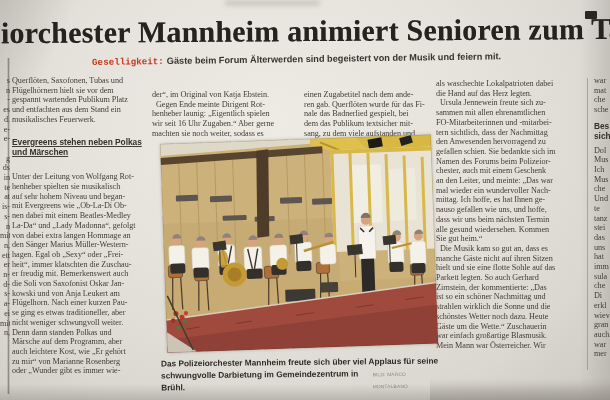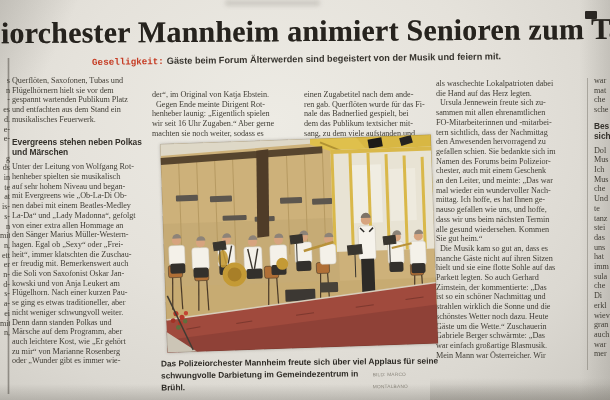--- a/index.html
+++ b/index.html
@@ -31,21 +31,21 @@
     font-size:8.2px; line-height:9.7px; color:#413e36; letter-spacing:-.05px;
   }
   .ln{white-space:nowrap;}
   .ln:empty{height:9.7px;}
   .subhead .ln{
     font-family:"Liberation Sans", sans-serif; font-weight:700; font-size:8.4px;
     line-height:10.4px; color:#33302a;
   }
   .colA{left:12px; top:76px; width:134px;}
   .colA .para1{margin-bottom:12px;}
-  .colA .subhead{margin-bottom:5px;}
+  .colA .subhead{margin-bottom:15px;text-decoration:underline;}
   .colB{left:152px; top:90px; width:136px;}
   .colC{left:304px; top:90px; width:138px;}
   .colD{left:436px; top:79px; width:144px;}
   .colE{left:594px; top:76px; width:60px;}
   .colE .top4{margin-bottom:6px;}
   .colE .subhead{margin-bottom:4px;}
   .sliver{left:0; top:76px; width:10px;}
   .sliver .ln{text-align:right;}
   .crease{
     position:absolute; left:7px; top:58px; width:3px; height:336px;
@@ -130,21 +130,21 @@
         <div class="ln">Evergreens stehen neben Polkas</div>
         <div class="ln">und Märschen</div>
       </div>
     <div>
         <div class="ln">Unter der Leitung von Wolfgang Rot-</div>
         <div class="ln">henheber spielten sie musikalisch</div>
         <div class="ln">auf sehr hohem Niveau und began-</div>
         <div class="ln">mit Evergreens wie „Ob-La-Di Ob-</div>
         <div class="ln">nen dabei mit einem Beatles-Medley</div>
         <div class="ln">La-Da“ und „Lady Madonna“, gefolgt</div>
-        <div class="ln">von einer extra allen Hommage an</div>
+        <div class="ln">von dabei extra langen Hommage an</div>
         <div class="ln">den Sänger Marius Müller-Western-</div>
         <div class="ln">hagen. Egal ob „Sexy“ oder „Frei-</div>
         <div class="ln">heit“, immer klatschten die Zuschau-</div>
         <div class="ln">er freudig mit. Bemerkenswert auch</div>
         <div class="ln">die Soli von Saxofonist Oskar Jan-</div>
         <div class="ln">kowski und von Anja Leukert am</div>
         <div class="ln">Flügelhorn. Nach einer kurzen Pau-</div>
         <div class="ln">se ging es etwas traditioneller, aber</div>
         <div class="ln">nicht weniger schwungvoll weiter.</div>
         <div class="ln">Denn dann standen Polkas und</div>
@@ -189,21 +189,20 @@
       <div class="ln">Sie gut heim.“</div>
       <div class="ln">&nbsp;&nbsp;Die Musik kam so gut an, dass es</div>
       <div class="ln">manche Gäste nicht auf ihren Sitzen</div>
       <div class="ln">hielt und sie eine flotte Sohle auf das</div>
       <div class="ln">Parkett legten. So auch Gerhard</div>
       <div class="ln">Zirnstein, der kommentierte: „Das</div>
       <div class="ln">ist so ein schöner Nachmittag und</div>
       <div class="ln">strahlen wirklich die Sonne und die</div>
       <div class="ln">schönstes Wetter noch dazu. Heute</div>
       <div class="ln">Gäste um die Wette.“ Zuschauerin</div>
-      <div class="ln">Gabriele Berger schwärmte: „Das</div>
       <div class="ln">war einfach großartige Blasmusik.</div>
       <div class="ln">Mein Mann war Österreicher. Wir</div>
     </div>
 
   <div class="rule-e"></div>
 
   <div class="col colE">
     <div class="top4">
         <div class="ln">war</div>
         <div class="ln">mat</div>

